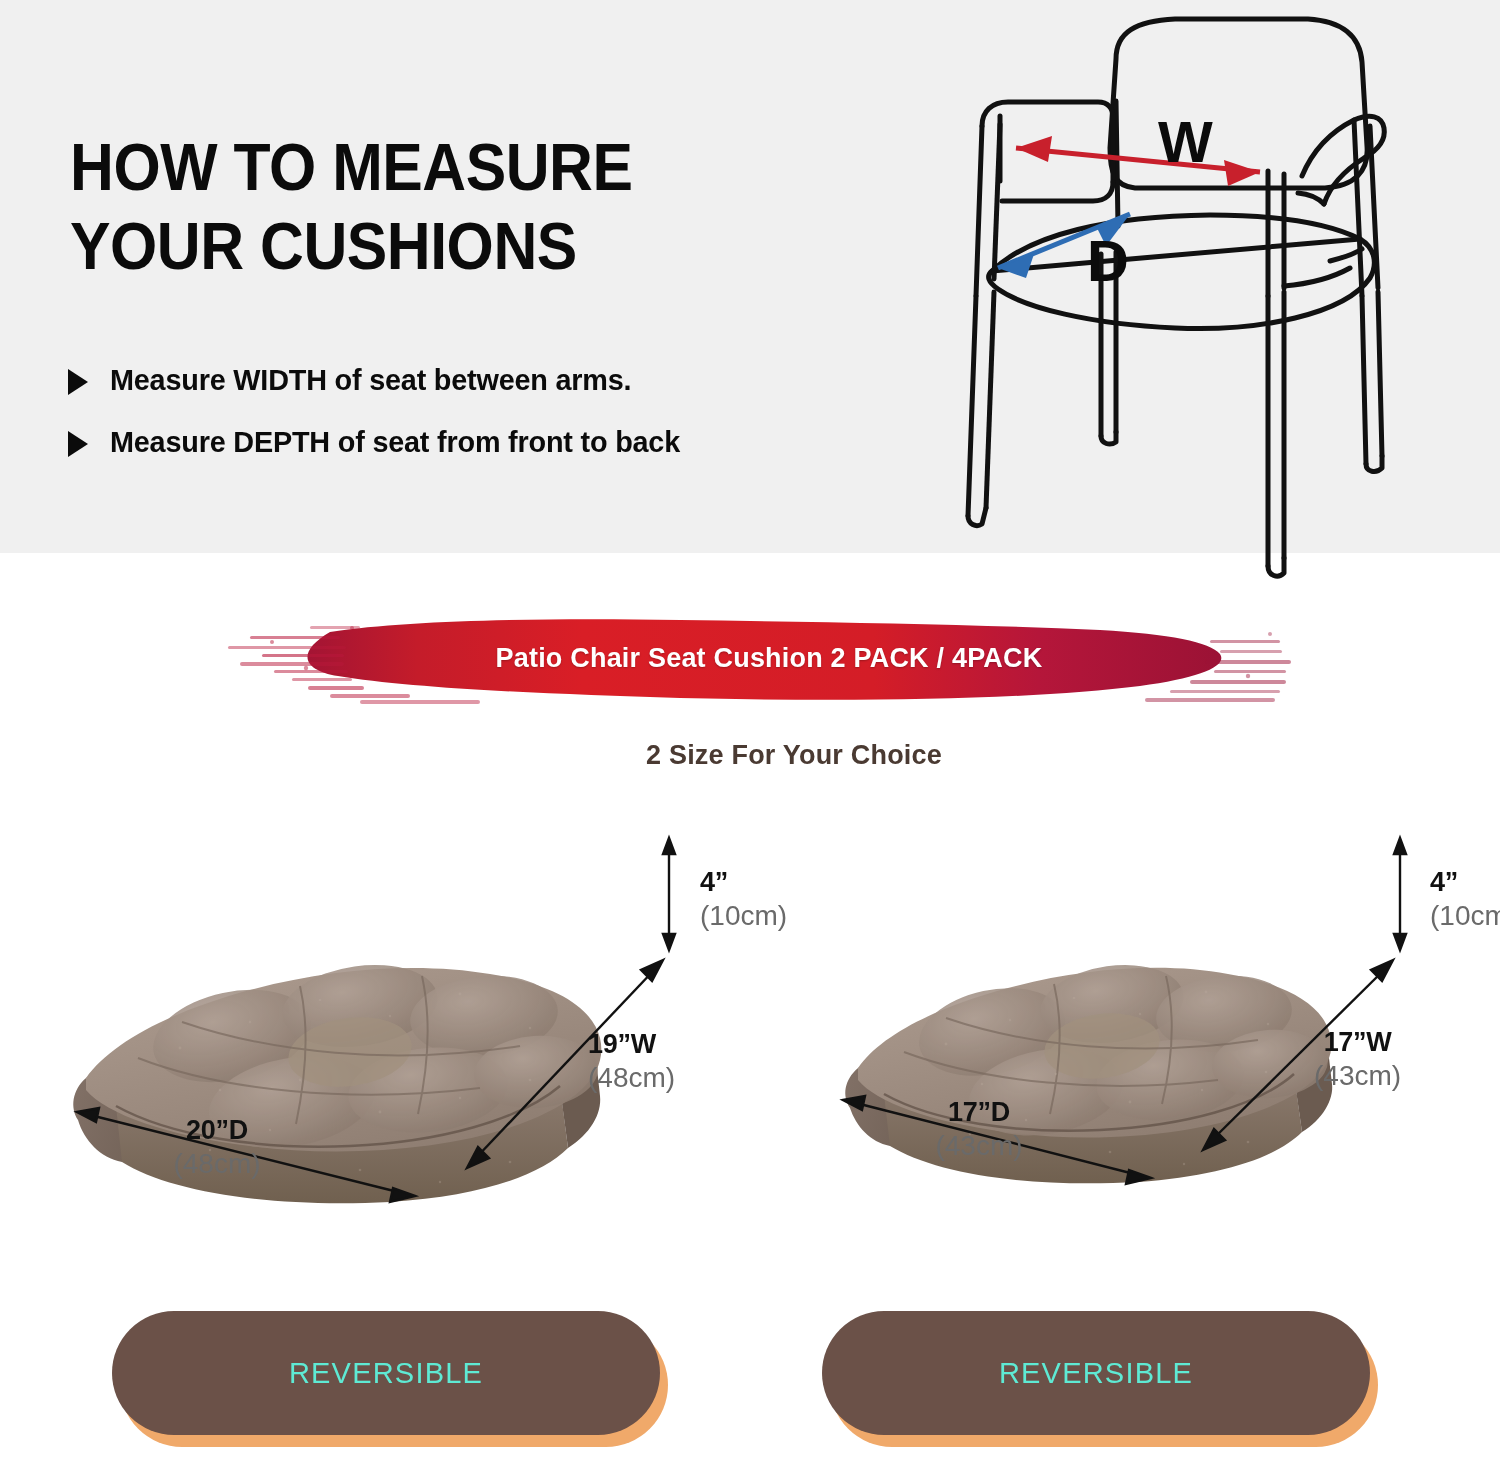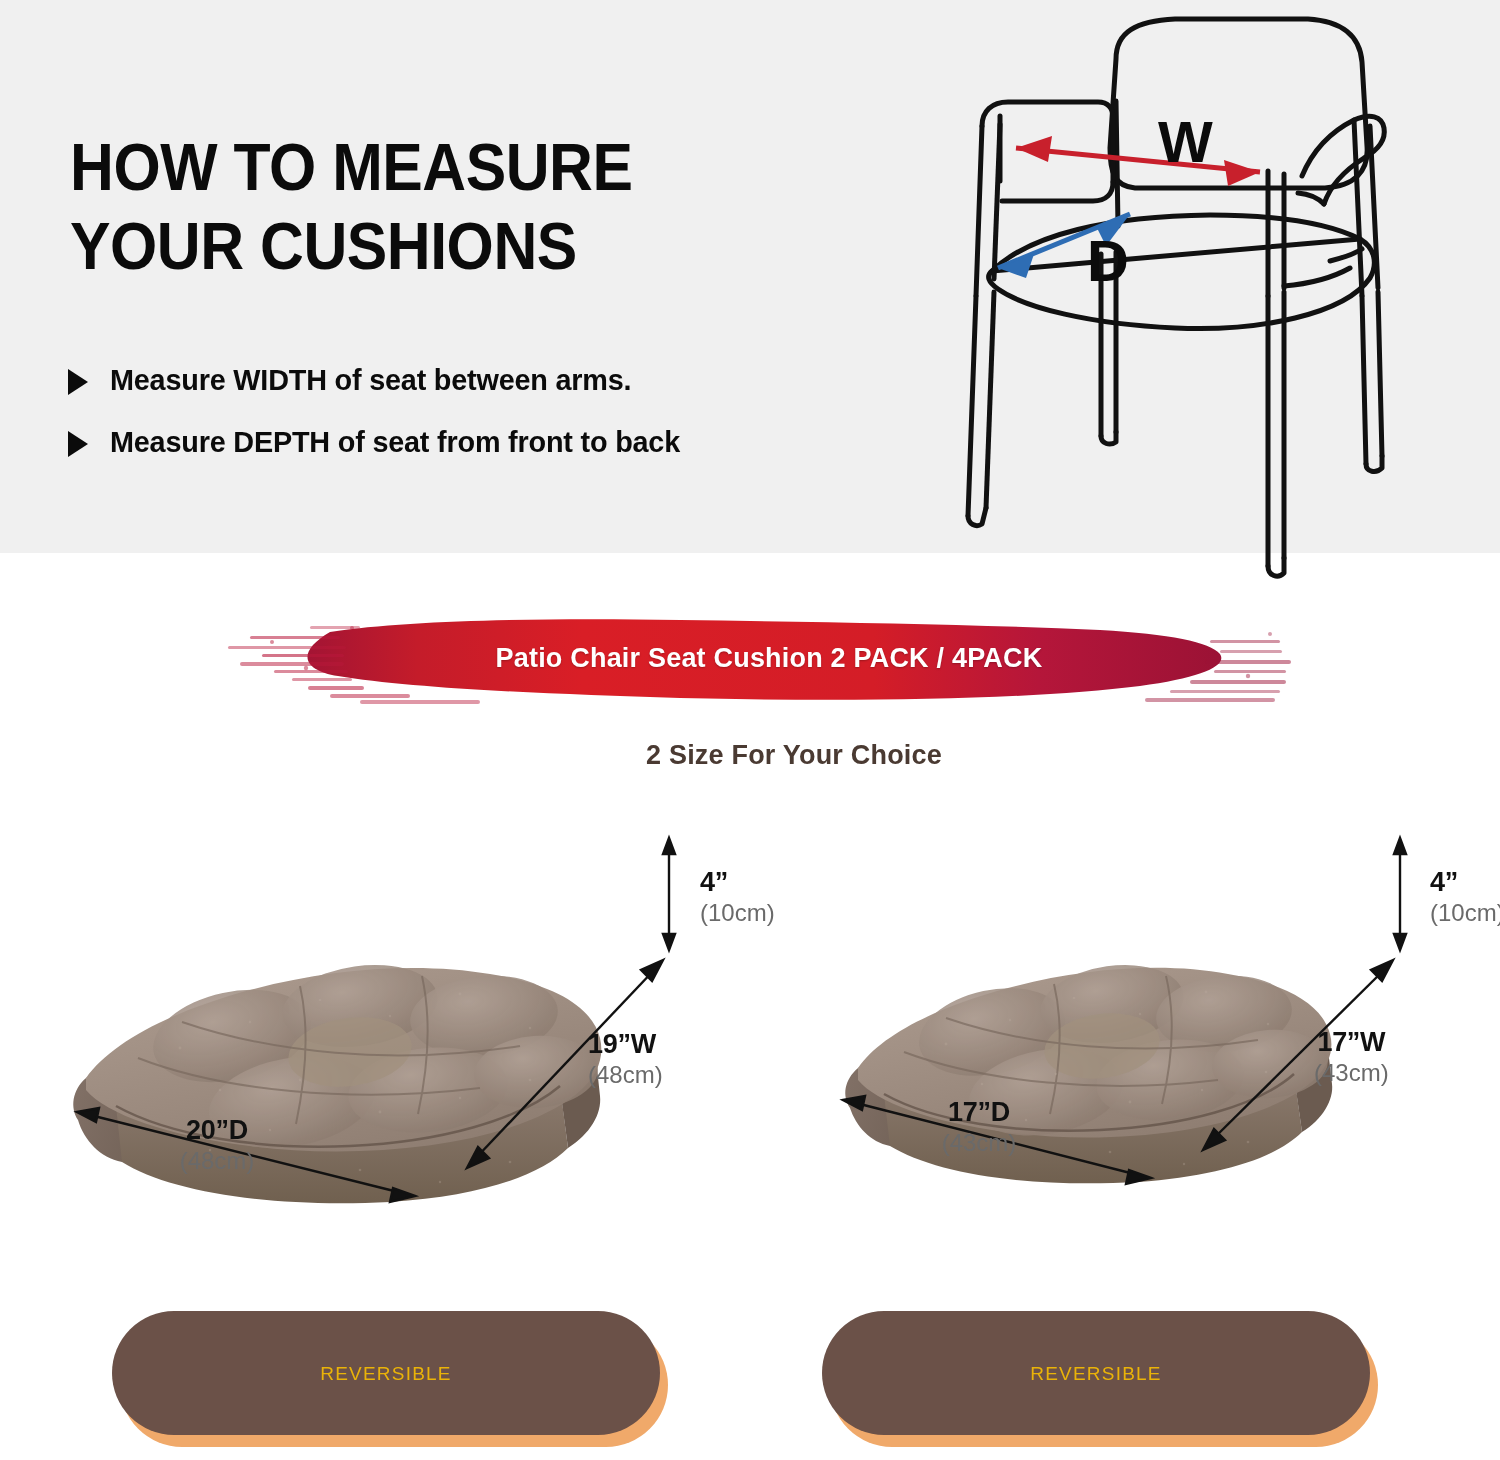--- a/index.html
+++ b/index.html
@@ -71,21 +71,21 @@
   
   .cushion-block{position:absolute;top:790px;height:430px;}
   .cushion-block svg{display:block;}
 
   .dim{position:absolute;}
   .dim .inch{
     font-size:27px;font-weight:bold;color:#111;
     letter-spacing:-0.3px;line-height:1.1;white-space:nowrap;
   }
   .dim .cm{
-    font-size:24px;font-weight:normal;color:#6a6a6a;
+    font-size:28px;font-weight:normal;color:#6a6a6a;
     line-height:1.25;white-space:nowrap;
   }
   .dim.center{text-align:center;}
 
   
   .pill-wrap{position:absolute;top:1311px;width:560px;height:140px;}
   .pill-shadow{
     position:absolute;left:8px;top:12px;width:548px;height:124px;
     background:#f0a96a;border-radius:70px;
   }
@@ -93,21 +93,21 @@
     position:absolute;left:0;top:0;width:548px;height:124px;
     background:#6b5148;border-radius:70px;
     display:flex;flex-direction:column;align-items:center;justify-content:center;
     box-sizing:border-box;
   }
   .pill .p-size{
     font-size:35px;font-weight:bold;color:#ffffff;
     letter-spacing:1px;line-height:1.15;
   }
   .pill .p-sub{
-    font-size:19px;font-weight:normal;color:#eab308;
+    font-size:29px;font-weight:normal;color:#5eead4;
     letter-spacing:1.2px;line-height:1.3;margin-top:2px;
   }
 </style>
 </head>
 <body>
 
 <div class="stage">
 
   <div class="grey-panel"></div>
 

